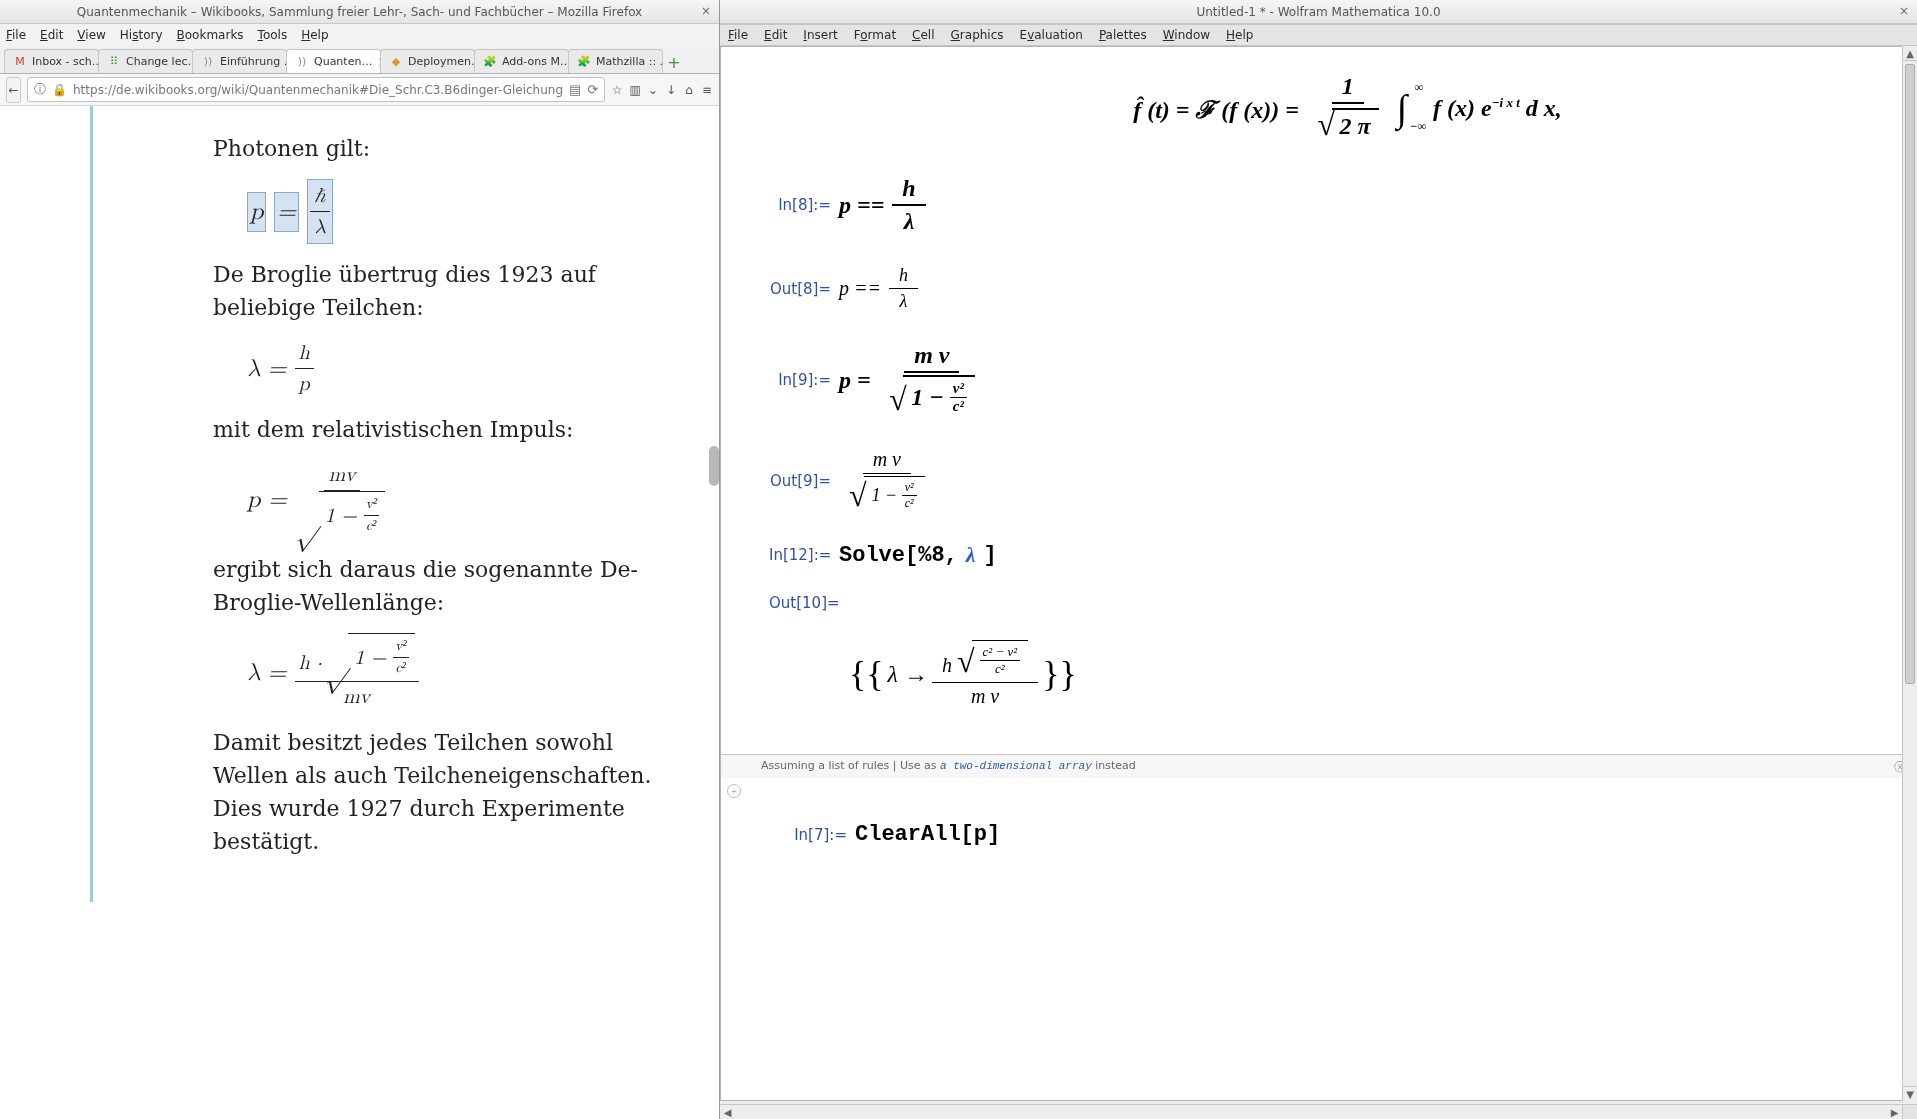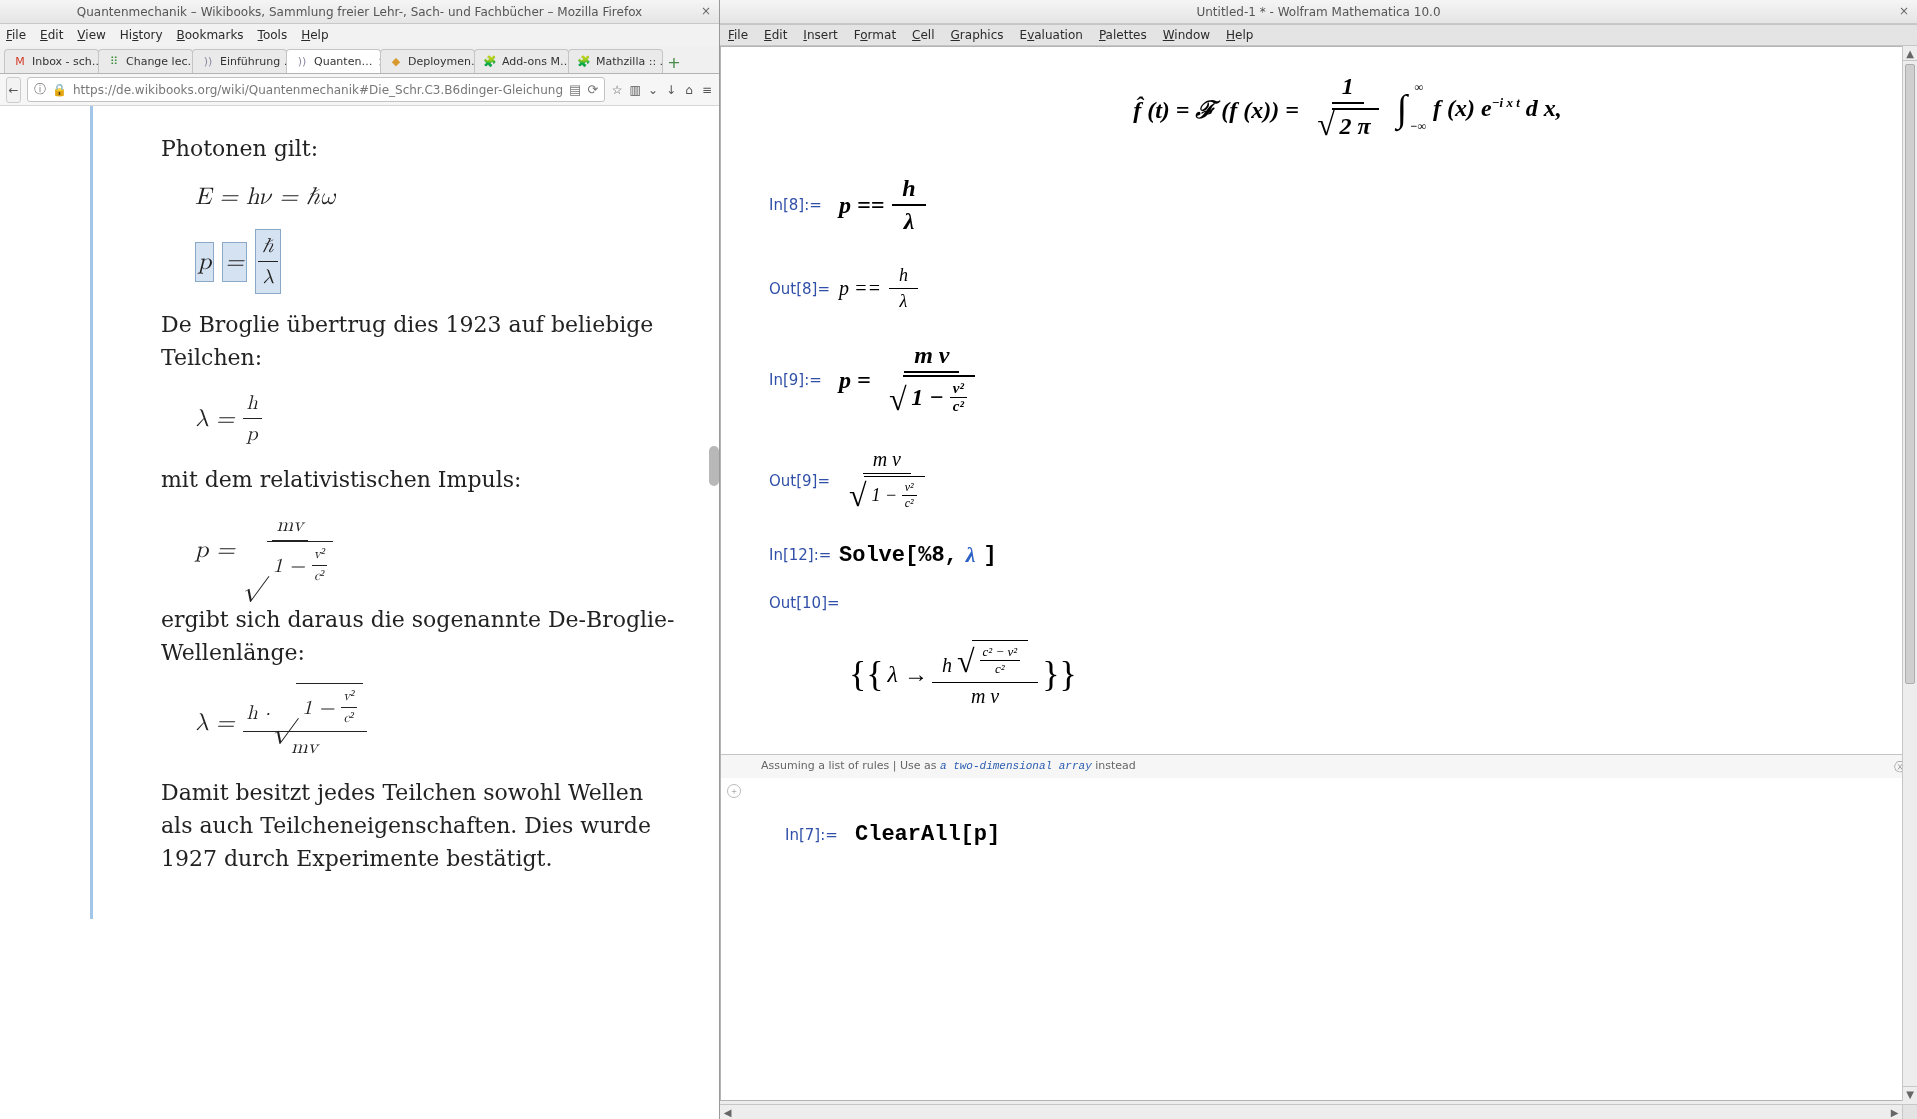--- a/index.html
+++ b/index.html
@@ -24,21 +24,21 @@
 .ff-nav { height:32px; background:#f6f6f6; display:flex; align-items:center; padding:0 6px; gap:6px; border-bottom:1px solid #d6d6d6; }
 .nav-btn { width:26px; height:26px; border:1px solid #cbcbcb; border-radius:3px; background:#f3f3f3; display:flex; align-items:center; justify-content:center; color:#555; cursor:pointer; }
 .ff-url { flex:1; height:25px; border:1px solid #c2c2c2; border-radius:3px; background:#fff; display:flex; align-items:center; padding:0 6px; gap:6px; font-size:12px; color:#777; }
 .url-lock { color:#4a9050; }
 .url-text { flex:1; overflow:hidden; white-space:nowrap; }
 .url-ctrl { color:#777; font-size:13px; cursor:pointer; }
 .toolbar-ico { width:22px; color:#555; display:flex; align-items:center; justify-content:center; cursor:pointer; }
 
 .ff-viewport { flex:1; overflow:auto; position:relative; }
 .ff-scroll-thumb { position:absolute; right:0; top:340px; width:10px; height:40px; background:#b8b8b8; border-radius:5px; }
-.article { padding:12px 14px 30px 68px; font-size:22px; color:#222; border-left:3px solid #a3c6e8; margin-left:90px; margin-right:26px; font-family:Georgia,"DejaVu Serif",serif; line-height:1.5; }
+.article { padding:12px 14px 30px 120px; font-size:22px; color:#222; border-left:3px solid #a3c6e8; margin-left:90px; margin-right:26px; font-family:Georgia,"DejaVu Serif",serif; line-height:1.5; }
 .article p { margin:14px 0; }
 .eq-block { font-family:"Latin Modern Math","Cambria Math",serif; font-style:italic; font-size:24px; margin:14px 0 14px 34px; color:#222; display:flex; align-items:center; gap:8px; }
 .highlighted { background:#d5e2f2; border:1px solid #8aa9c9; padding:1px 2px; }
 .frac { display:inline-flex; flex-direction:column; align-items:center; font-size:20px; }
 .frac .num { border-bottom:1.5px solid #222; padding:0 4px; }
 .frac .den { padding:0 4px; }
 .sqrt { display:inline-flex; align-items:flex-end; }
 .sqrt::before { content:"√"; font-size:26px; margin-right:-2px; }
 .sqrt-body { border-top:1.5px solid #222; padding:2px 6px; display:inline-flex; align-items:center; }
 .small-frac { display:inline-flex; flex-direction:column; font-size:14px; align-items:center; }
@@ -51,21 +51,21 @@
 .mm-notebook { flex:1; background:#fff; border:1px solid #b4b4b4; margin:0 0 18px 0; overflow:auto; position:relative; font-family:"Cambria Math","Times New Roman",serif; }
 .mm-notebook-inner { padding:14px 40px 30px 48px; }
 .mm-vsb { position:absolute; right:0; top:0; bottom:18px; width:15px; background:#ededed; border-left:1px solid #c6c6c6; }
 .mm-vsb-btn { height:15px; display:flex; align-items:center; justify-content:center; color:#666; font-size:10px; border-bottom:1px solid #c6c6c6; }
 .mm-vsb-thumb { position:absolute; left:2px; right:2px; top:18px; height:620px; background:#cfcfcf; border:1px solid #aeaeae; border-radius:2px; }
 .mm-hsb { position:absolute; left:0; right:15px; bottom:0; height:15px; background:#ededed; border-top:1px solid #c6c6c6; display:flex; }
 .mm-hsb-btn { width:15px; display:flex; align-items:center; justify-content:center; color:#666; font-size:10px; }
 .mm-hsb .spacer { flex:1; }
 .mm-hsb-corner { position:absolute; right:0; bottom:0; width:15px; height:15px; background:#e3e3e3; border-left:1px solid #c6c6c6; border-top:1px solid #c6c6c6; }
 .mm-cell { display:flex; align-items:center; margin:26px 0; }
-.mm-label { width:70px; text-align:left; color:#3050a8; font-size:15px; font-family:"DejaVu Sans","Segoe UI",sans-serif; flex-shrink:0; padding-right:8px; }
+.mm-label { width:70px; text-align:right; color:#3050a8; font-size:15px; font-family:"DejaVu Sans","Segoe UI",sans-serif; flex-shrink:0; padding-right:8px; }
 .mm-expr { font-size:24px; font-style:italic; color:#000; display:flex; align-items:center; gap:8px; }
 .mm-expr.bold { font-weight:bold; }
 .mm-expr.mono { font-family:"Courier New",monospace; font-style:normal; font-size:22px; font-weight:bold; }
 .mm-expr .lam { color:#2e61c7; font-style:italic; font-family:serif; }
 .mm-frac { display:inline-flex; flex-direction:column; align-items:center; }
 .mm-frac .num { border-bottom:2px solid #000; padding:2px 10px; }
 .mm-frac .den { padding:2px 10px; }
 .mm-sqrt { display:inline-flex; align-items:flex-end; }
 .mm-sqrt::before { content:"√"; font-size:32px; margin-right:-3px; }
 .mm-sqrt-body { border-top:2px solid #000; padding:3px 8px; display:inline-flex; align-items:center; }
@@ -148,23 +148,20 @@
       <div class="toolbar-ico">▥</div>
       <div class="toolbar-ico">⌄</div>
       <div class="toolbar-ico">↓</div>
       <div class="toolbar-ico">⌂</div>
       <div class="toolbar-ico">≡</div>
     </div>
     <div class="ff-viewport">
       <div class="article">
         <p>Photonen gilt:</p>
         <div class="eq-block">
-            <span>E = hν = ℏω</span>
-          </div>
-        <div class="eq-block">
           <span class="highlighted">p</span>
           <span class="highlighted">=</span>
           <span class="frac highlighted">
               <span class="num">ℏ</span>
               <span class="den">λ</span>
             </span>
         </div>
         <p>De Broglie übertrug dies 1923 auf beliebige Teilchen:</p>
         <div class="eq-block">
           <span>λ =</span>

